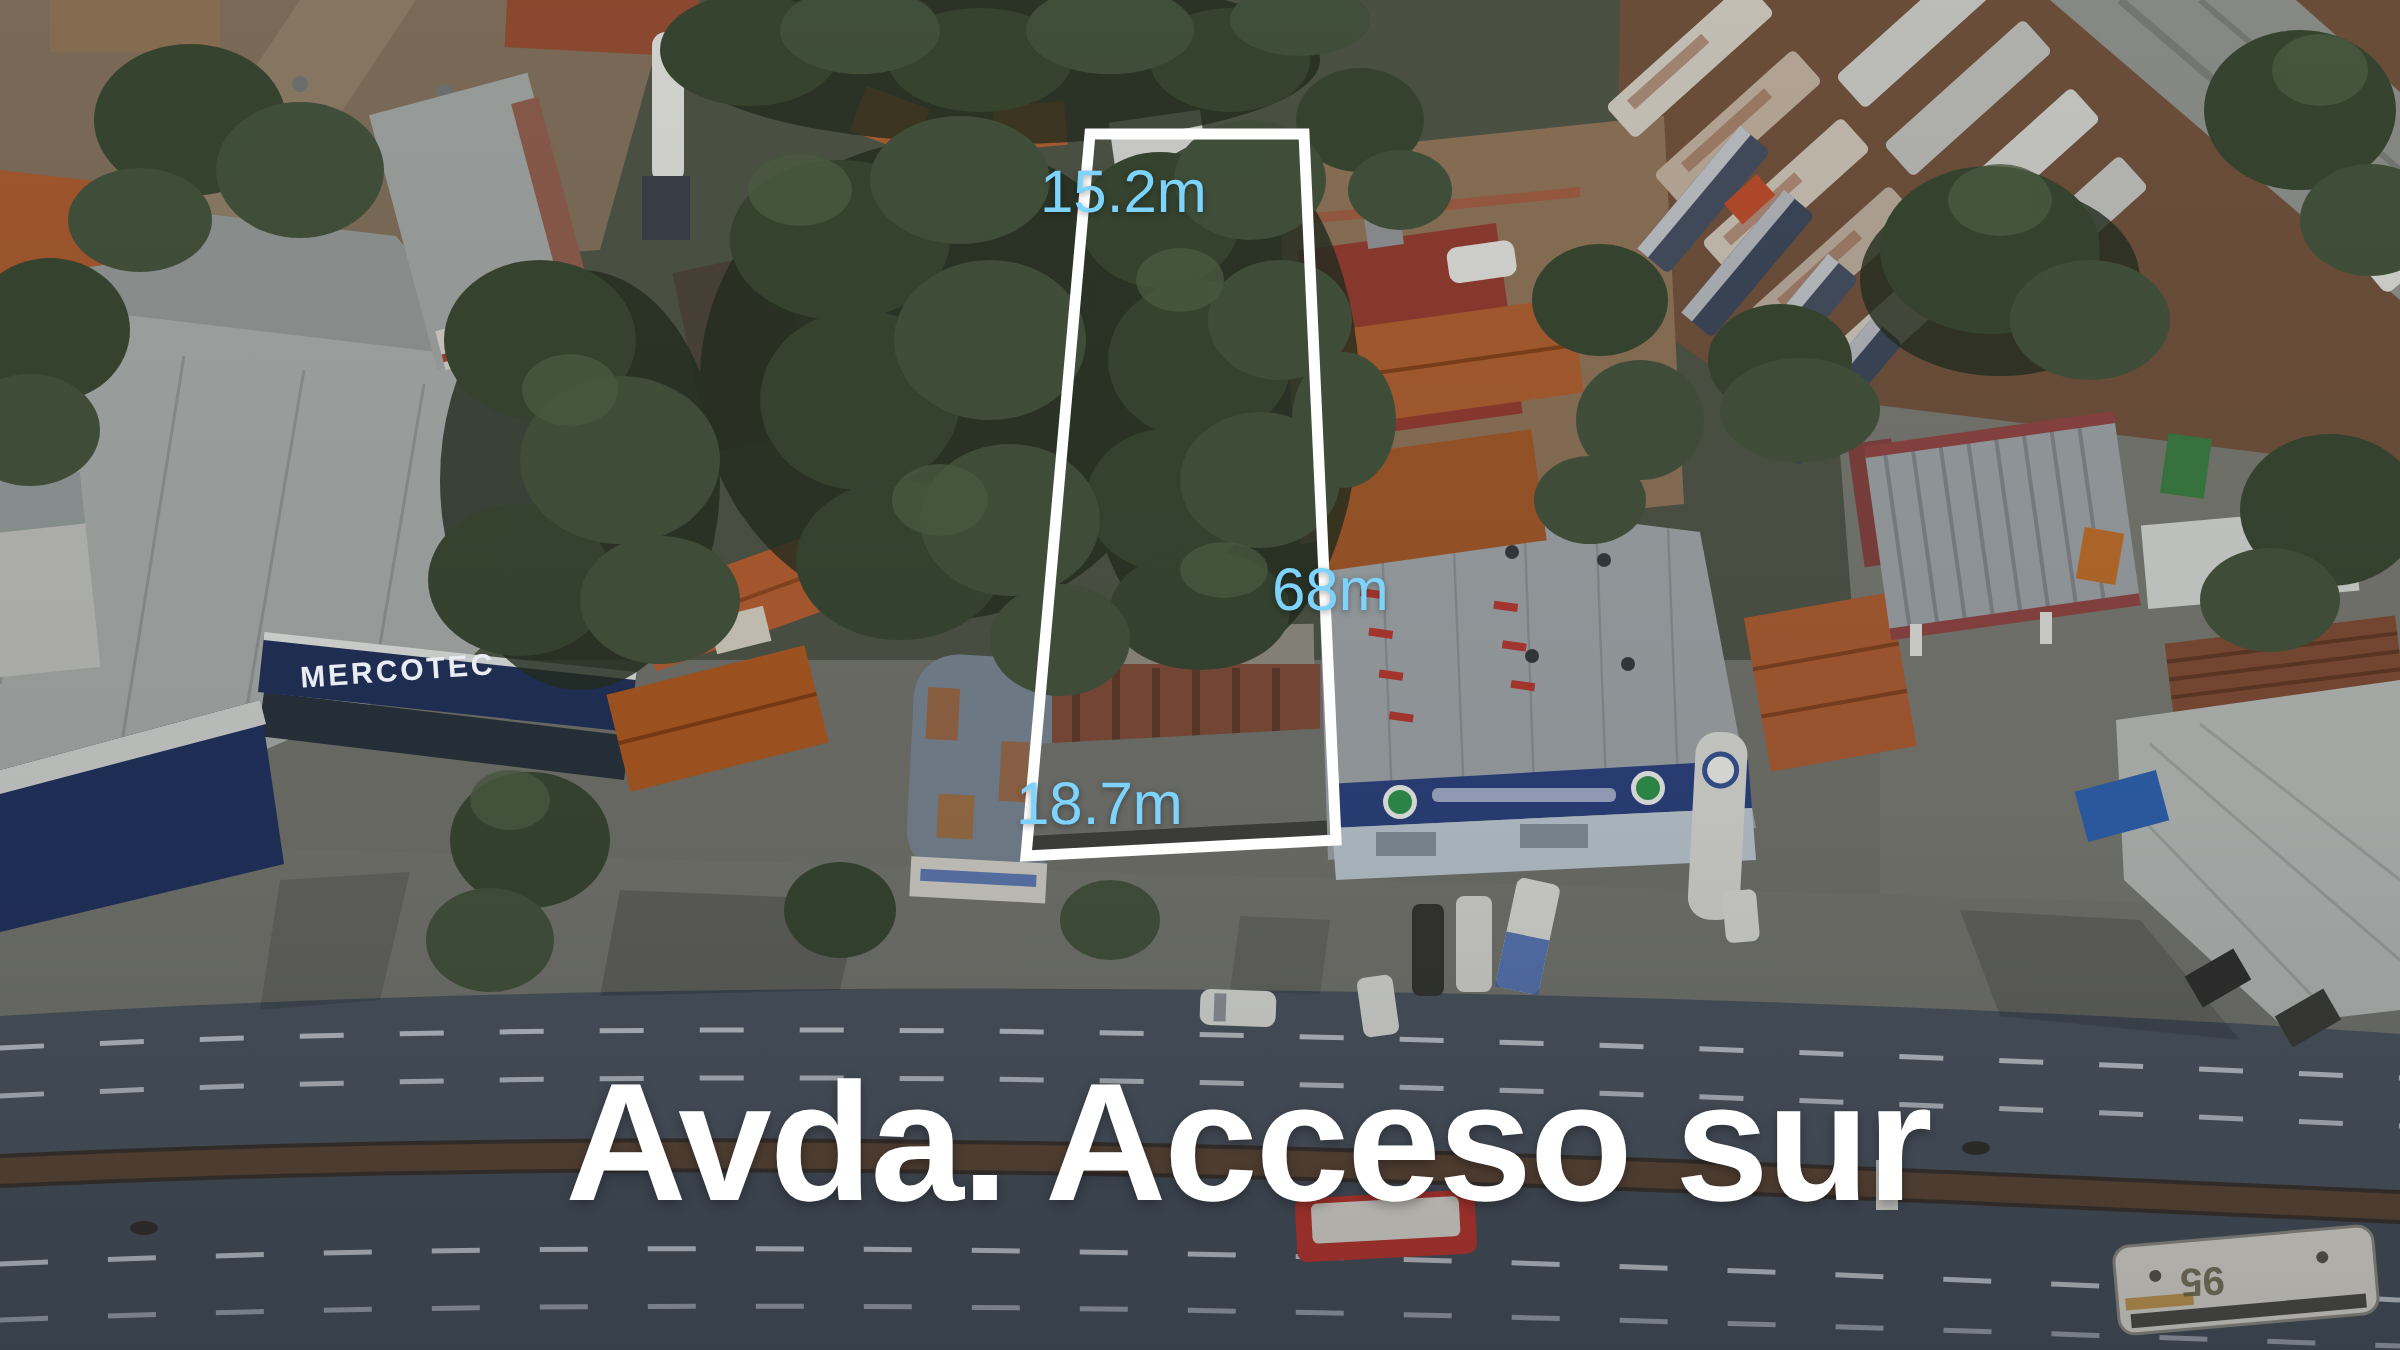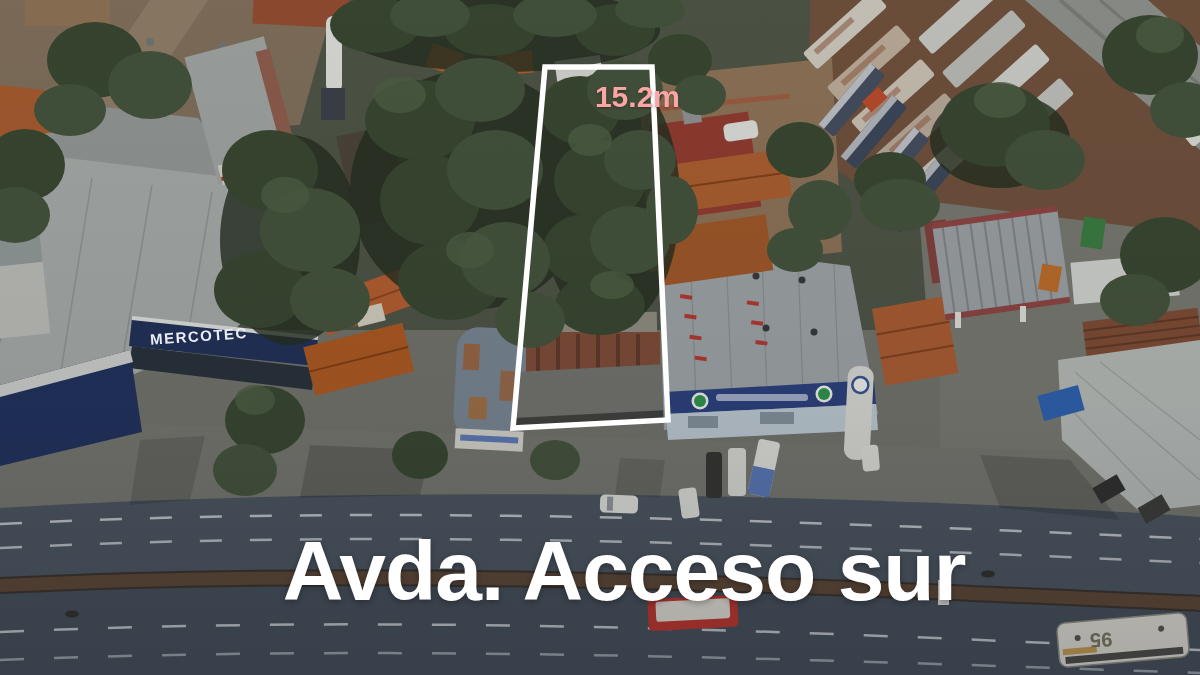--- a/index.html
+++ b/index.html
@@ -1,20 +1,20 @@
 <!DOCTYPE html>
 <html><head>
 <meta charset="utf-8">
 <style>
   html,body{margin:0;padding:0;background:#222;}
   #stage{position:relative;width:1200px;height:675px;overflow:hidden;
          font-family:"Liberation Sans",sans-serif;background:#4c5243;}
   #scene{position:absolute;left:0;top:0;}
-  .measure-label{position:absolute;color:#fca5a5;font-weight:bold;font-size:30px;
-         text-align:right;line-height:1.05;letter-spacing:0px;
+  .measure-label{position:absolute;color:#7dd3fc;font-weight:normal;font-size:30px;
+         text-align:left;line-height:1.05;letter-spacing:0px;
          text-shadow:0 1px 3px rgba(0,0,0,.35);}
   .street-label{position:absolute;top:529px;left:0;width:100%;text-align:center;
          transform:translateX(24px);color:#fff;font-weight:bold;font-size:84px;
          letter-spacing:-1px;line-height:1;text-shadow:0 2px 6px rgba(0,0,0,.3);}
   .store-sign{position:absolute;left:150px;top:327px;width:110px;color:#e9edf3;
          font-weight:bold;font-size:15px;letter-spacing:1.5px;
          transform:rotate(-4deg);white-space:nowrap;overflow:hidden;}
   .bus-number{position:absolute;left:1090px;top:628px;color:#55523f;
          font-weight:bold;font-size:20px;transform:rotate(177deg);opacity:.85;}
 </style>
@@ -438,15 +438,17 @@
 
     <rect x="0" y="0" width="1200" height="675" fill="url(#dusk)"></rect>
 
     <polygon points="545,67 652,67 668,420 513,428" fill="none" stroke="#ffffff" stroke-width="5.5" stroke-linejoin="miter"></polygon>
   </svg>
 
   <div class="store-sign">MERCOTEC</div>
   <div class="bus-number">95</div>
 
   <div class="measure-label" style="left:520px;top:81px;width:160px;">15.2m</div>
+  <div class="measure-label" style="left:636px;top:280px;width:120px;">68m</div>
+  <div class="measure-label" style="left:508px;top:387px;width:160px;">18.7m</div>
 
   <div class="street-label">Avda. Acceso sur</div>
 </div>
 
 </body></html>

